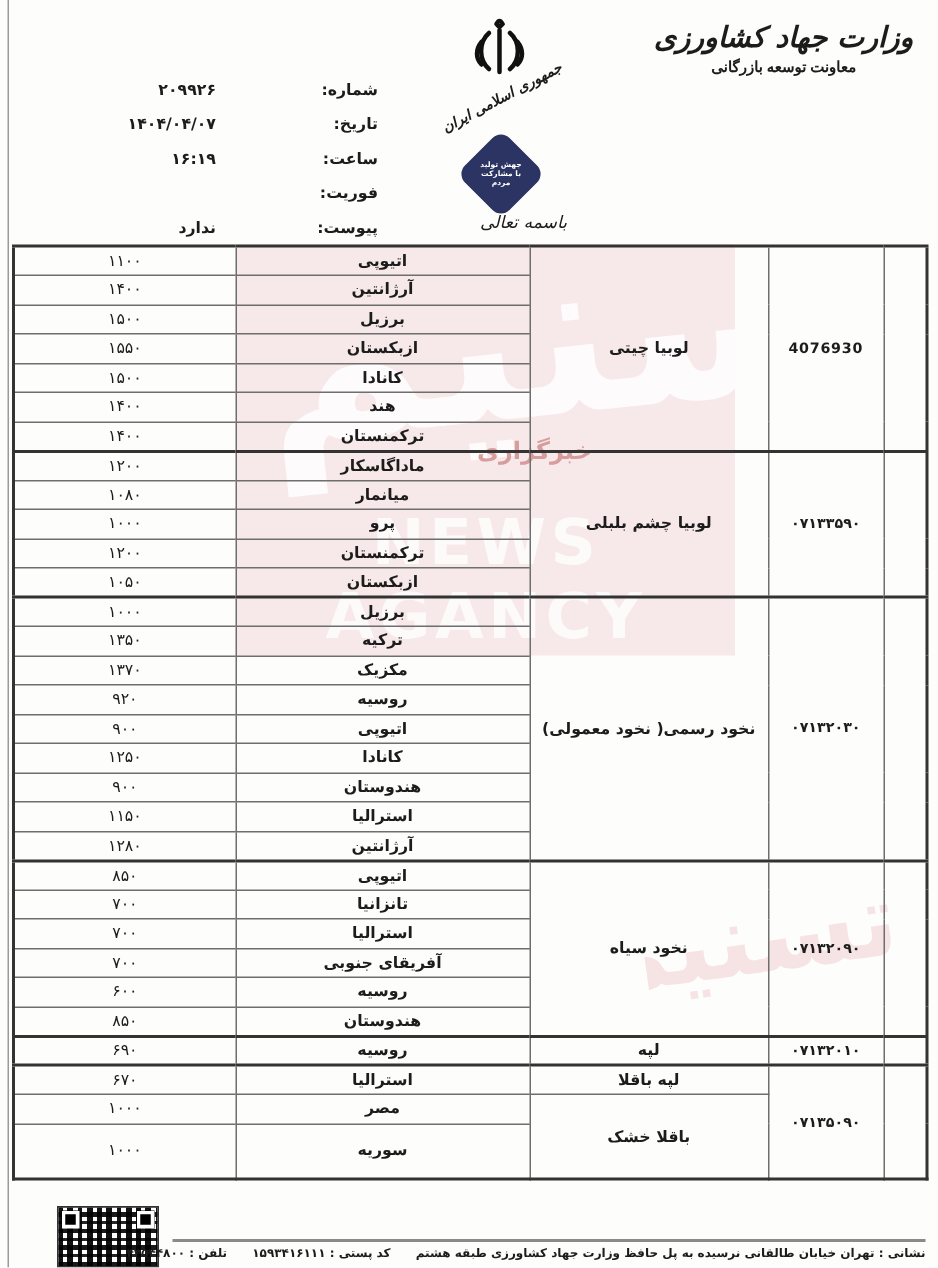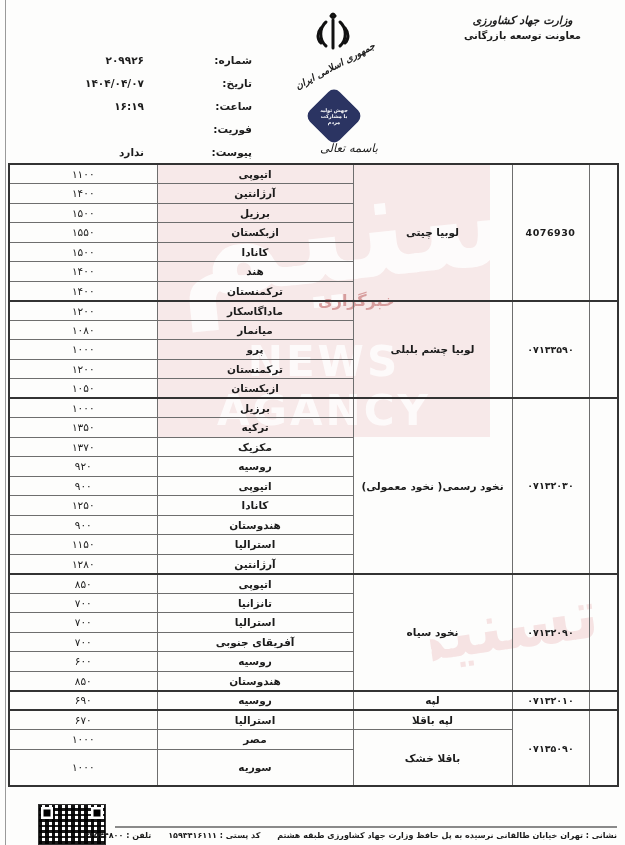--- a/index.html
+++ b/index.html
@@ -29,22 +29,22 @@
 
   .ministry-block { position:absolute; left:430px; top:8px; width:185px; text-align:center; direction:rtl; }
   .ministry-logo { width:60px; height:60px; border:2.5px solid #161616; border-radius:50%;
                    margin:2px auto 0; display:flex; flex-direction:column; align-items:center;
                    justify-content:center; position:relative; background:#fff; }
   .logo-top { font-size:4.5px; font-weight:bold; }
   .logo-main { font-size:13px; font-weight:bold; line-height:14px; border-bottom:1.5px solid #161616; padding:0 4px; }
   .logo-sub { font-size:6.5px; font-weight:bold; margin-top:1px; }
   .logo-wheat { position:absolute; right:-5px; top:6px; width:12px; height:48px;
                 border-right:2px dotted #222; border-radius:0 50% 50% 0; }
-  .ministry-name { font-size:11px; font-weight:bold; margin-top:6px; font-style:italic; }
-  .ministry-dept { font-size:10px; font-weight:bold; margin-top:3px; }
+  .ministry-name { font-size:19px; font-weight:bold; margin-top:6px; font-style:italic; }
+  .ministry-dept { font-size:10px; font-weight:bold; margin-top:3px;font-family:Liberation Serif, serif; }
 
   
   .wm-pink { position:absolute; left:158px; top:163px; width:332px; height:274px;
              background:#f7e9e9; overflow:hidden; z-index:0; }
   .wm-callig { position:absolute; top:-28px; left:14px; font-size:150px; font-weight:bold;
                color:#ffffff; opacity:.85; transform:rotate(-6deg); direction:rtl; }
   .wm-en1 { position:absolute; bottom:58px; left:0; right:0; text-align:center; font-size:50px;
             font-weight:bold; color:#ffffff; opacity:.8; letter-spacing:9px; }
   .wm-en2 { position:absolute; bottom:2px; left:0; right:0; text-align:center; font-size:42px;
             font-weight:bold; color:#ffffff; opacity:.8; letter-spacing:3px; }

